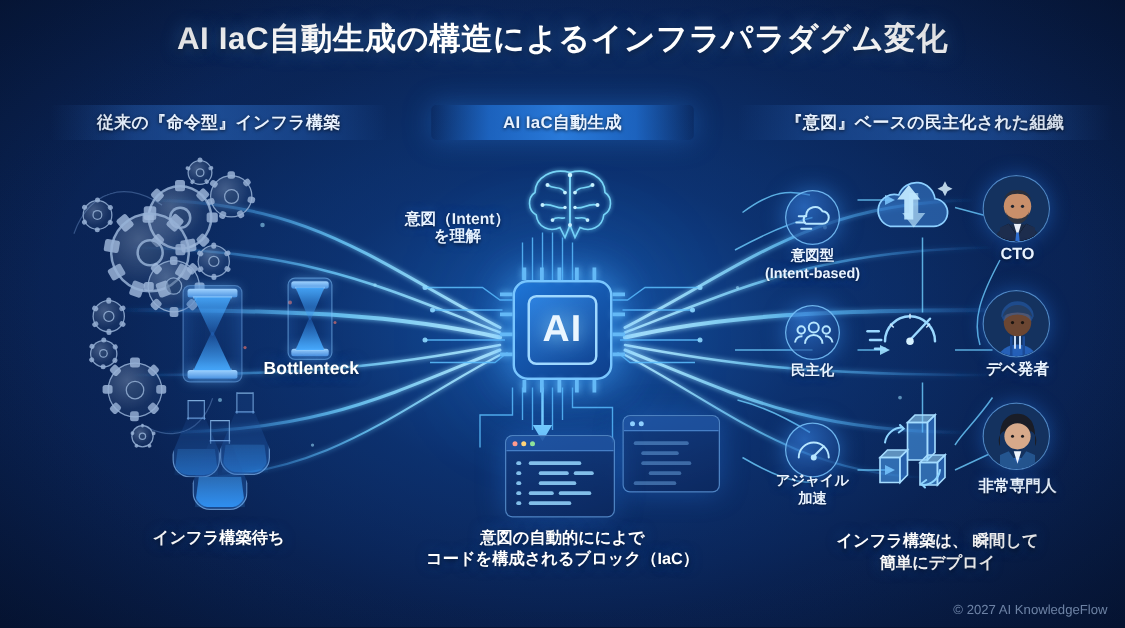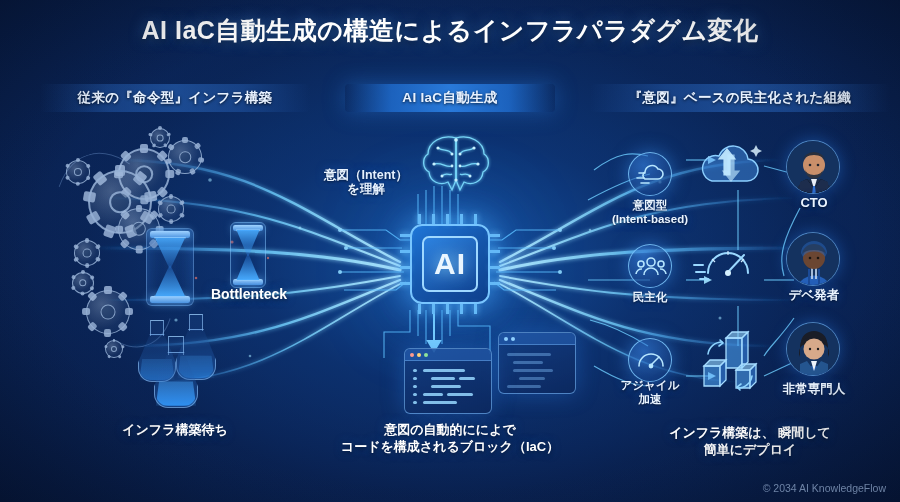--- a/index.html
+++ b/index.html
@@ -674,14 +674,14 @@
   <div class="label" style="left:768px;top:196px;width:92px;font-size:13px;">CTO</div>
   <div class="label" style="left:764px;top:288px;width:100px;font-size:12.5px;">デベ発者</div>
   <div class="label" style="left:762px;top:382px;width:104px;font-size:12.5px;">非常専門人</div>
 
   <div class="cap b" style="left:620px;top:424px;width:260px;">
     <div>インフラ構築は、 瞬間して</div>
     <div>簡単にデプロイ</div>
   </div>
 
   <div class="vignette"></div>
-  <div class="copy">© 2034 AI KnowledgeFlow</div>
+  <div class="copy">© 2027 AI KnowledgeFlow</div>
 </div>
 
 </body></html>

